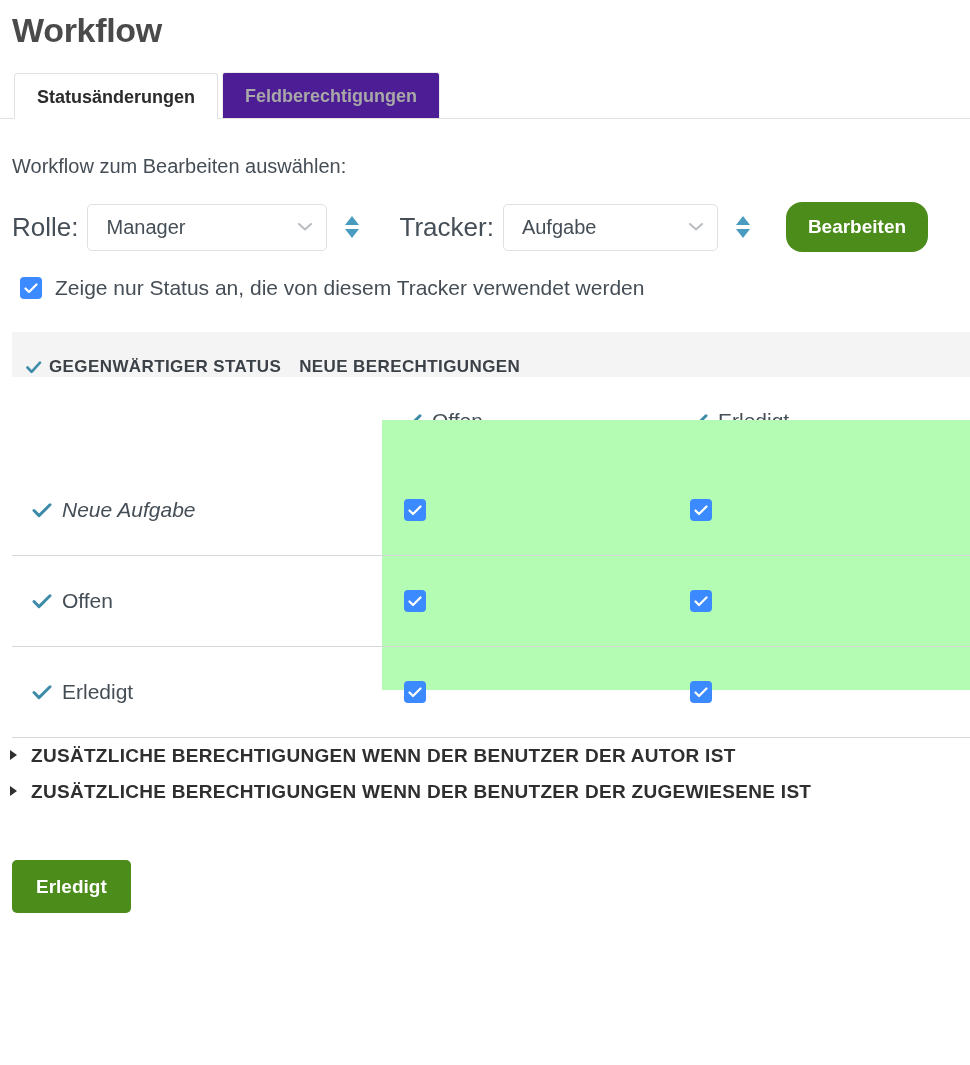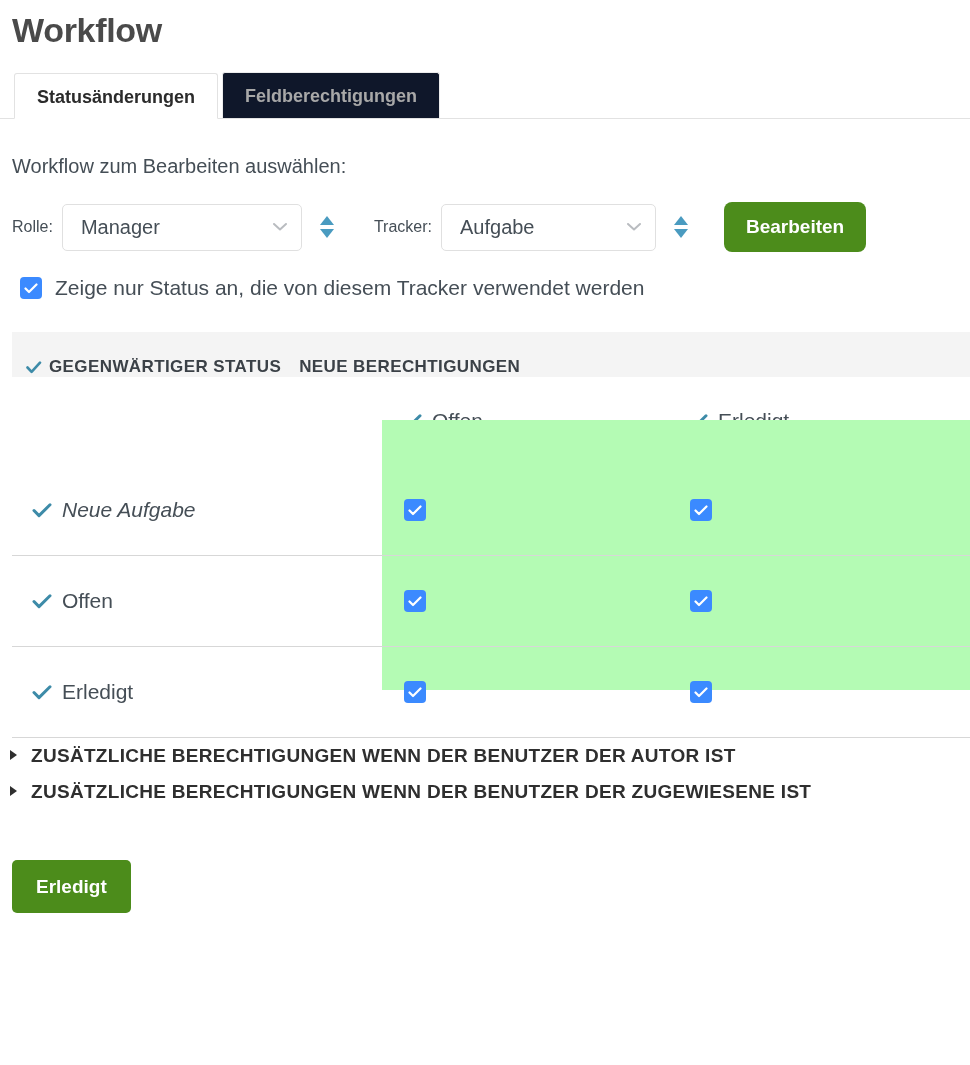--- a/index.html
+++ b/index.html
@@ -50,21 +50,21 @@
     background: #ffffff;
     color: #2b2b2b;
     border: 1px solid #e2e2e2;
     border-bottom: 1px solid #ffffff;
     position: relative;
     z-index: 2;
     margin-bottom: -1px;
     border-radius: 3px 3px 0 0;
   }
   .tab.inactive {
-    background: #0f172a;
+    background: #4c1d95;
     color: #a8a8a8;
     border: 1px solid #ececec;
     border-bottom: none;
     margin-left: 4px;
     border-radius: 3px 3px 0 0;
   }
 
   
   .intro {
     font-size: 20px;
@@ -72,21 +72,21 @@
     margin: 36px 0 0 12px;
   }
 
   
   .selector-row {
     display: flex;
     align-items: center;
     margin: 24px 0 0 12px;
   }
   .field-label {
-    font-size: 16px;
+    font-size: 26px;
     color: #454e56;
     margin-right: 9px;
     text-align: right;
   }
   .select-box {
     position: relative;
     background: #fff;
     border: 1px solid #e0e0e0;
     border-radius: 5px;
     height: 47px;
@@ -116,21 +116,21 @@
     flex-direction: column;
     justify-content: center;
     align-items: center;
   }
   .sort-icon svg { display: block; }
   .spacer-tracker { width: 36px; }
   .btn-green {
     background: #4c8c1b;
     color: #ffffff;
     border: none;
-    border-radius: 8px;
+    border-radius: 16px;
     font-family: "Liberation Sans", sans-serif;
     font-size: 19px;
     font-weight: bold;
     height: 50px;
     padding: 0 22px;
     margin-left: 32px;
     cursor: pointer;
   }
 
   

